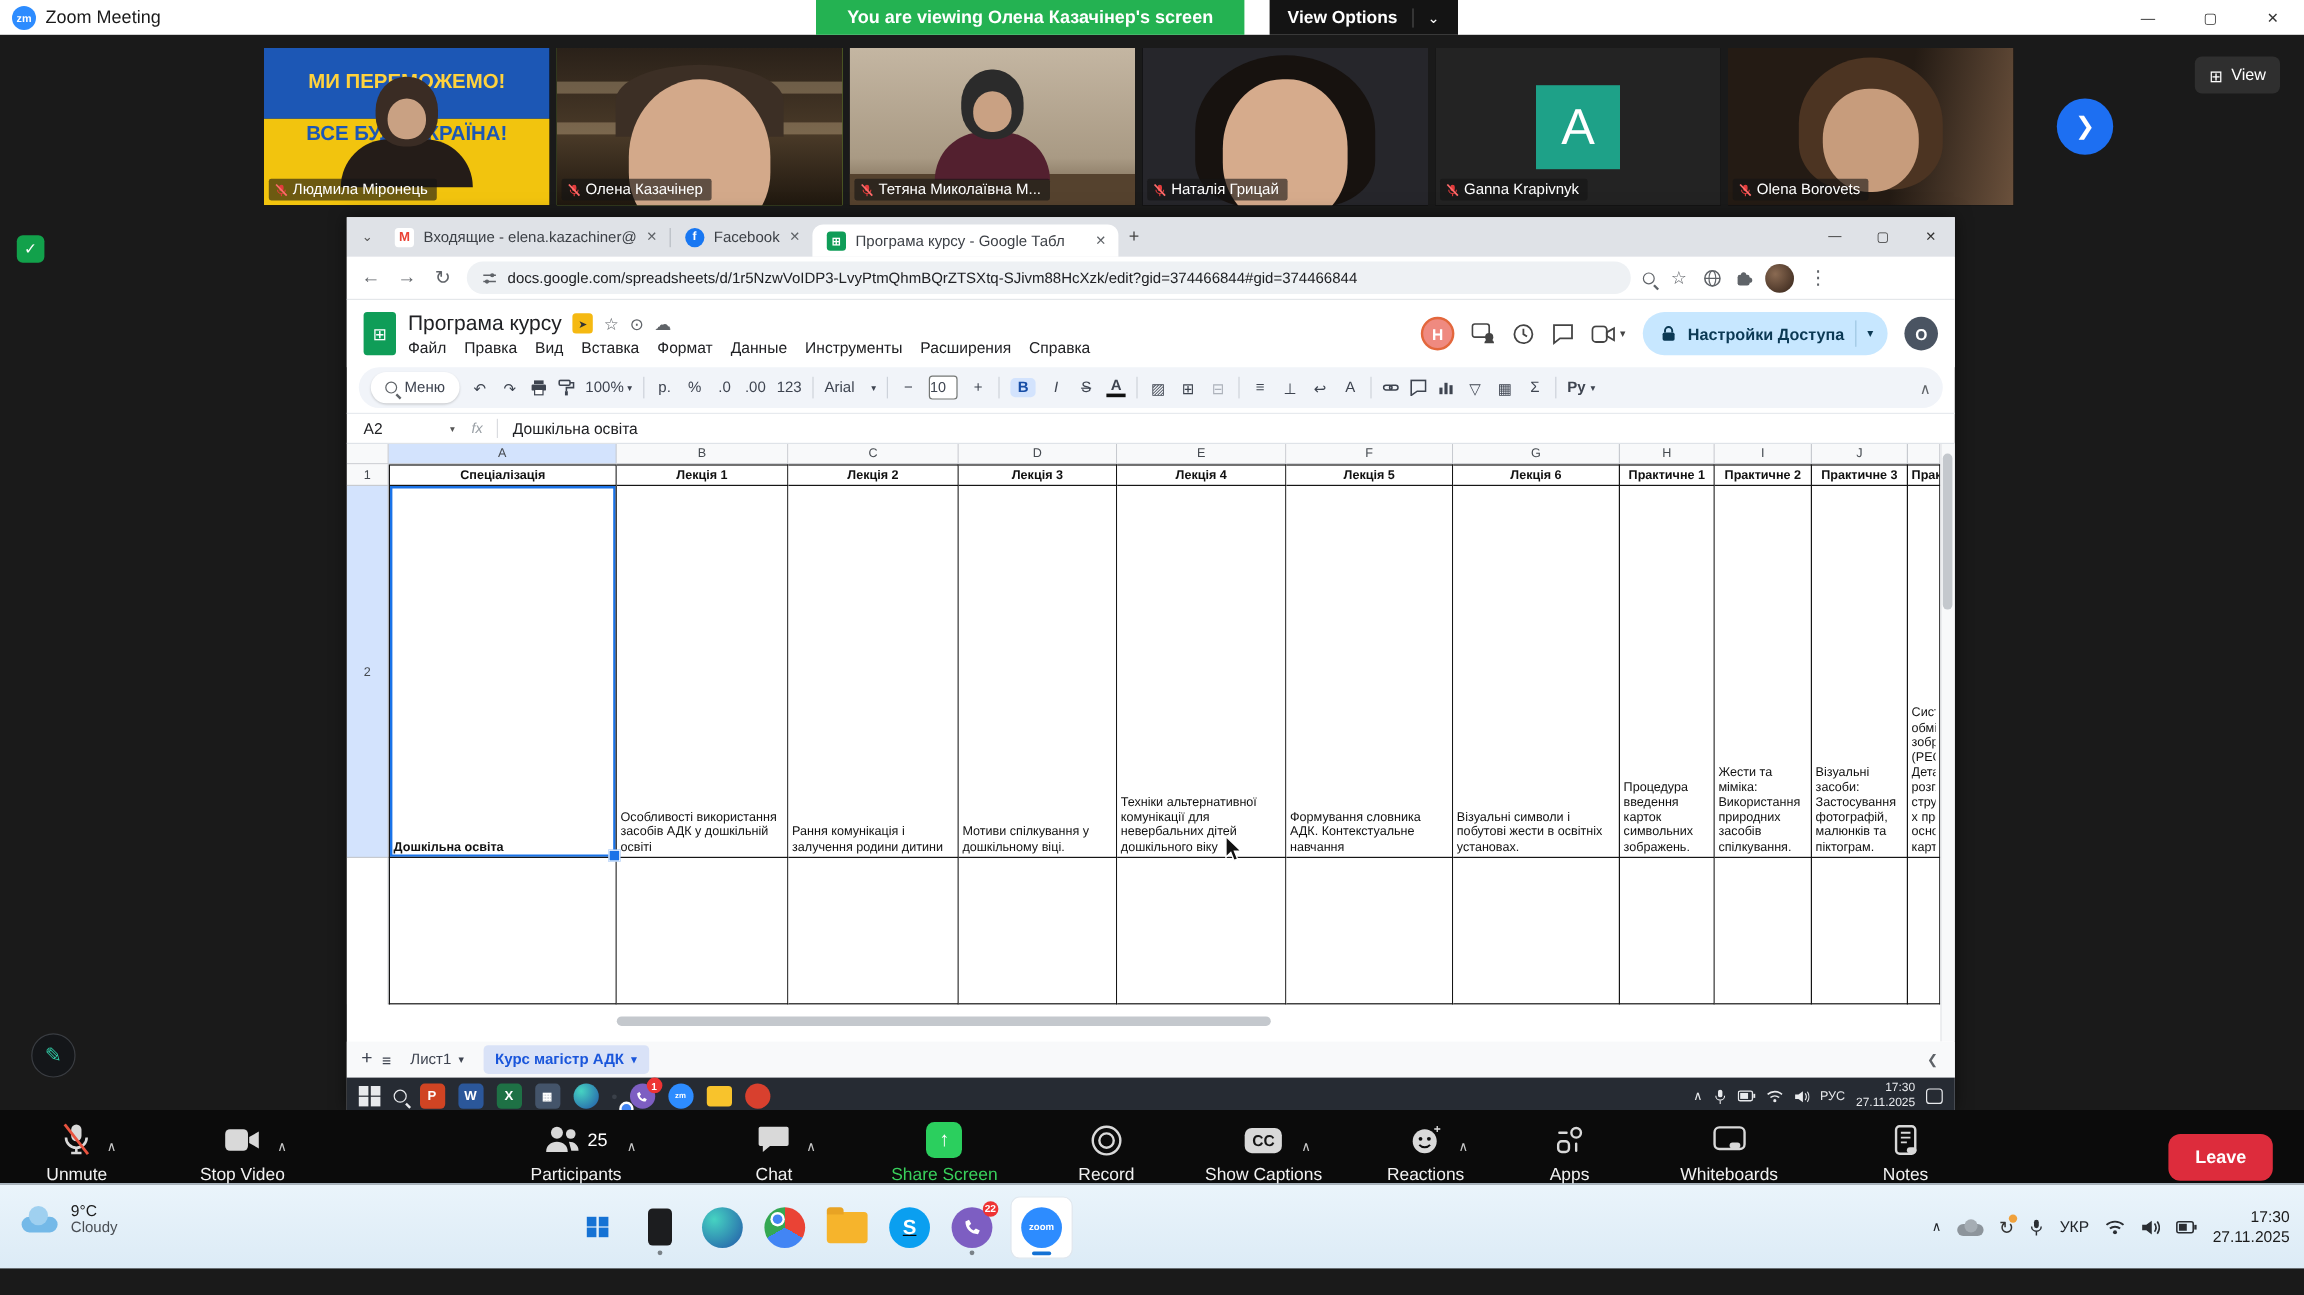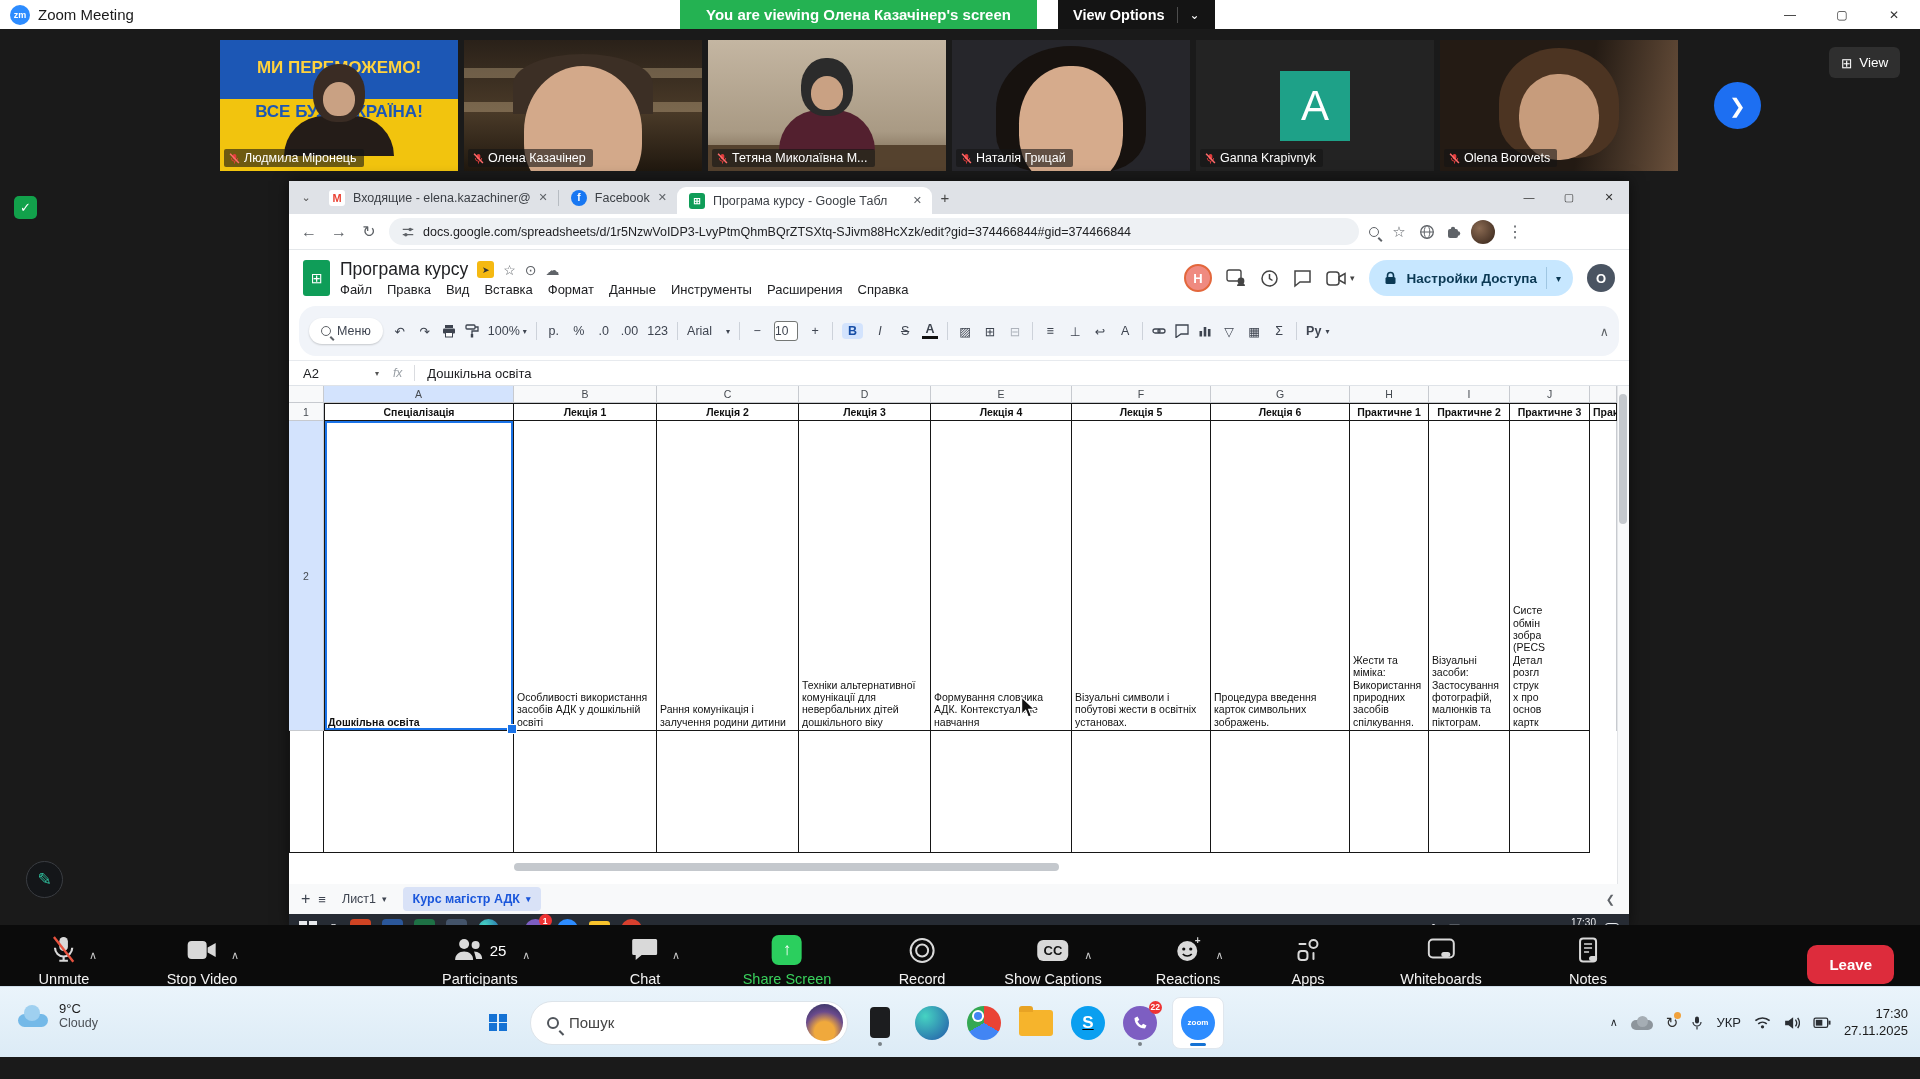--- a/index.html
+++ b/index.html
@@ -125,21 +125,21 @@
   .av { width:28px; height:28px; border-radius:50%; color:#fff; font-size:13px; font-weight:bold;
     display:flex; align-items:center; justify-content:center; flex:none; }
   .av-h { background:#ef8a80; border:2px solid #e3673c; }
   .av-o { background:#4a5462; }
   .share-pill { height:36px; background:#c7e7ff; border-radius:18px; display:flex; align-items:center;
     gap:9px; padding:0 6px 0 14px; }
   .share-pill .lbl { font-size:13.5px; color:#0b3954; font-weight:bold; }
   .share-sep { width:1px; height:22px; background:#9fc6e2; }
   .gs-hdr-ic { color:#444; }
 
-  .gs-toolbar { height:50px; margin:0 10px 4px 10px; background:#f1f4f9; border-radius:17px;
+  .gs-toolbar { height:34px; margin:0 10px 4px 10px; background:#f1f4f9; border-radius:17px;
     display:flex; align-items:center; gap:9px; padding:13px 10px; font-size:12.5px; color:#3e4450; flex:none; }
   .tbi { min-width:16px; text-align:center; }
   .menu-pill { background:#fff; height:26px; border-radius:13px; display:flex; align-items:center;
     gap:6px; padding:0 12px; box-shadow:0 1px 2px rgba(0,0,0,.18); }
   .tb-sep { width:1px; height:18px; background:#cdd2da; }
   .fs-box { width:24px; height:20px; border:1px solid #747775; border-radius:3px; text-align:left;
     font-size:12px; line-height:18px; background:#fff; }
   .bold-on { background:#d3e3fd; border-radius:4px; padding:1px 6px; color:#174ea6; font-weight:bold; }
   .ul-a { border-bottom:3px solid #111; line-height:1; padding-bottom:1px; font-weight:bold; }
   .gray { color:#adb2bb; }
@@ -655,20 +655,23 @@
 
           <div class="rn selr">2</div>
           <div class="td a2 lb">
               <span>Дошкільна освіта</span>
             </div>
           <div class="td">
               <span>Особливості використання засобів АДК у дошкільній освіті</span>
             </div>
           <div class="td">
               <span>Рання комунікація і залучення родини дитини</span>
+            </div>
+          <div class="td">
+              <span>Мотиви спілкування у дошкільному віці.</span>
             </div>
           <div class="td">
               <span>Техніки альтернативної комунікації для невербальних дітей дошкільного віку</span>
             </div>
           <div class="td">
               <span>Формування словника АДК. Контекстуальне навчання</span>
             </div>
           <div class="td">
               <span>Візуальні символи і побутові жести в освітніх установах.</span>
             </div>
@@ -925,25 +928,20 @@
 
     <div class="host-center">
       <span class="hslot">
         <span class="win-grid blue">
             <i></i>
             <i></i>
             <i></i>
             <i></i>
           </span>
       </span>
-      <div class="search-pill">
-        <span class="hmag"></span>
-        <span class="ph">Пошук</span>
-        <span class="bing-img"></span>
-      </div>
       <span class="hslot">
         <span class="device"></span>
         <span class="rundot"></span>
       </span>
       <span class="hslot">
         <span class="appc c-edge round bigc"></span>
       </span>
       <span class="hslot">
         <span class="chrome-ic" style="width:34px;height:34px"></span>
       </span>

